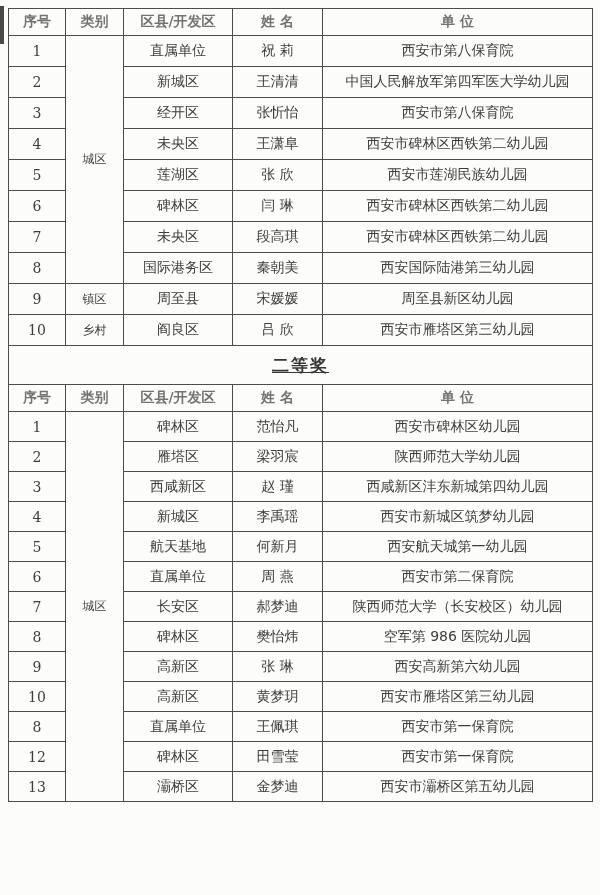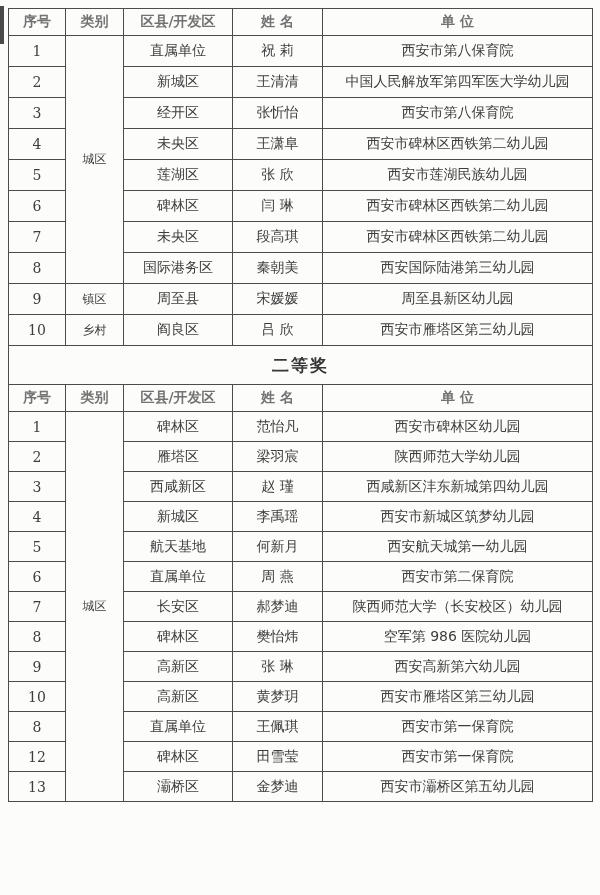--- a/index.html
+++ b/index.html
@@ -70,20 +70,21 @@
   }
   .award-table td.data-cell { height: 30px; }
   .award-table tr.t2 td.data-cell { height: 29px; }
   .award-table td.no-cell { font-family: "DejaVu Serif", "Liberation Serif", serif; }
   .award-table td.section-cell {
     height: 38px;
     font-size: 17px;
     font-weight: bold;
     letter-spacing: 2px;
     color: #373737;
+    text-decoration: underline;
   }
   .award-table td.category-cell { font-size: 12px; }
 </style>
 </head>
 <body>
 
 <div class="scan-artifact"></div>
 
 <div class="page">
 

